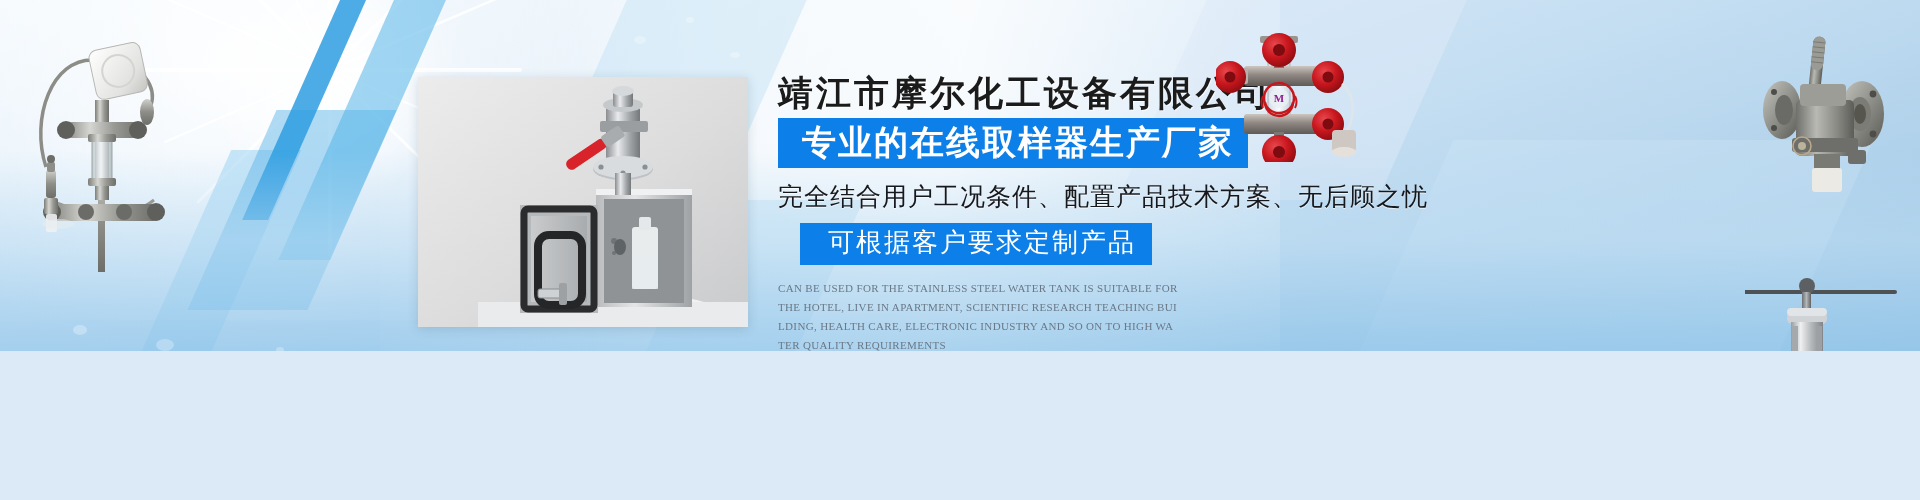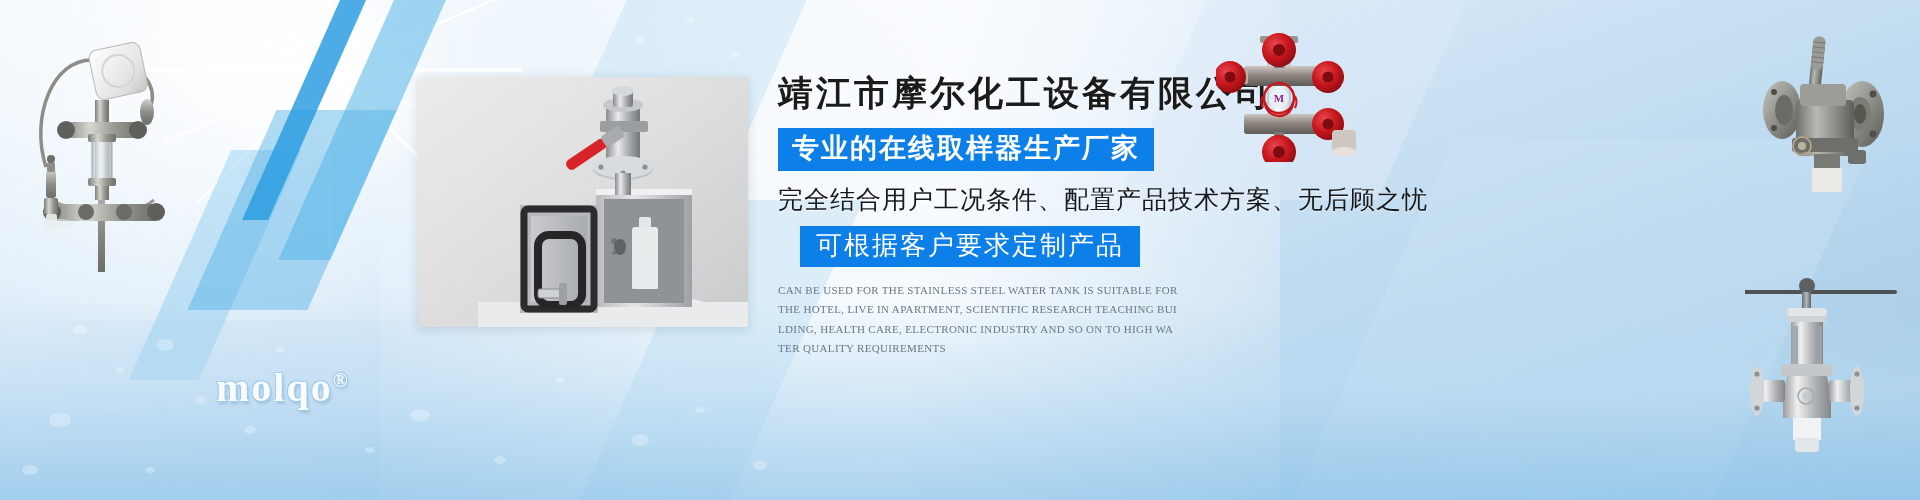--- a/index.html
+++ b/index.html
@@ -5,21 +5,21 @@
   * { margin:0; padding:0; box-sizing:border-box; }
   html,body { width:1920px; height:500px; overflow:hidden; }
   body {
     font-family:"Liberation Sans","DejaVu Sans",sans-serif;
     background:#dceaf7;
   }
 
   
   #banner{
     position:relative;
-    width:1920px; height:500px;
+    width:1920px; height:351px;
     overflow:hidden;
     background:
       linear-gradient(160deg,#f3f9fd 0%,#e4f0fa 18%,#cfe4f5 46%,#bcd9ef 68%,#a9cde8 88%,#9fc6e4 100%);
   }
 
   
   .wash-bottom{
     position:absolute; left:0; right:0; bottom:0; height:200px;
     background:linear-gradient(to bottom,rgba(255,255,255,0) 0%,rgba(186,219,242,.55) 45%,rgba(146,198,234,.75) 100%);
   }
@@ -68,27 +68,27 @@
     font-size:35px;
     letter-spacing:3px;
     color:#1b1b1b;
     line-height:1.25;
     text-shadow:1px 1px 0 rgba(255,255,255,.7);
     white-space:nowrap;
   }
 
   .bar-main{
     display:inline-block;
-    margin-top:12px;
+    margin-top:2px;
     background:#0d7fe8;
     color:#ffffff;
     font-weight:bold;
-    font-size:27px;
+    font-size:34px;
     letter-spacing:2px;
-    padding:6px 14px 8px 14px;
+    padding:6px 14px 8px 24px;
     line-height:1.08;
     white-space:nowrap;
   }
 
   .line-desc{
     margin-top:13px;
     font-size:25px;
     color:#15181c;
     letter-spacing:1px;
     line-height:1.2;
@@ -97,21 +97,21 @@
   }
 
   .bar-sub{
     display:inline-block;
     margin-top:12px;
     margin-left:22px;
     background:#0d7fe8;
     color:#ffffff;
     font-size:26px;
     letter-spacing:2px;
-    padding:5px 16px 7px 16px;
+    padding:5px 16px 7px 28px;
     line-height:1.12;
     white-space:nowrap;
   }
 
   .eng{
     margin-top:14px;
     width:400px;
     font-family:"Liberation Serif","DejaVu Serif",serif;
     font-size:11px;
     letter-spacing:.35px;

